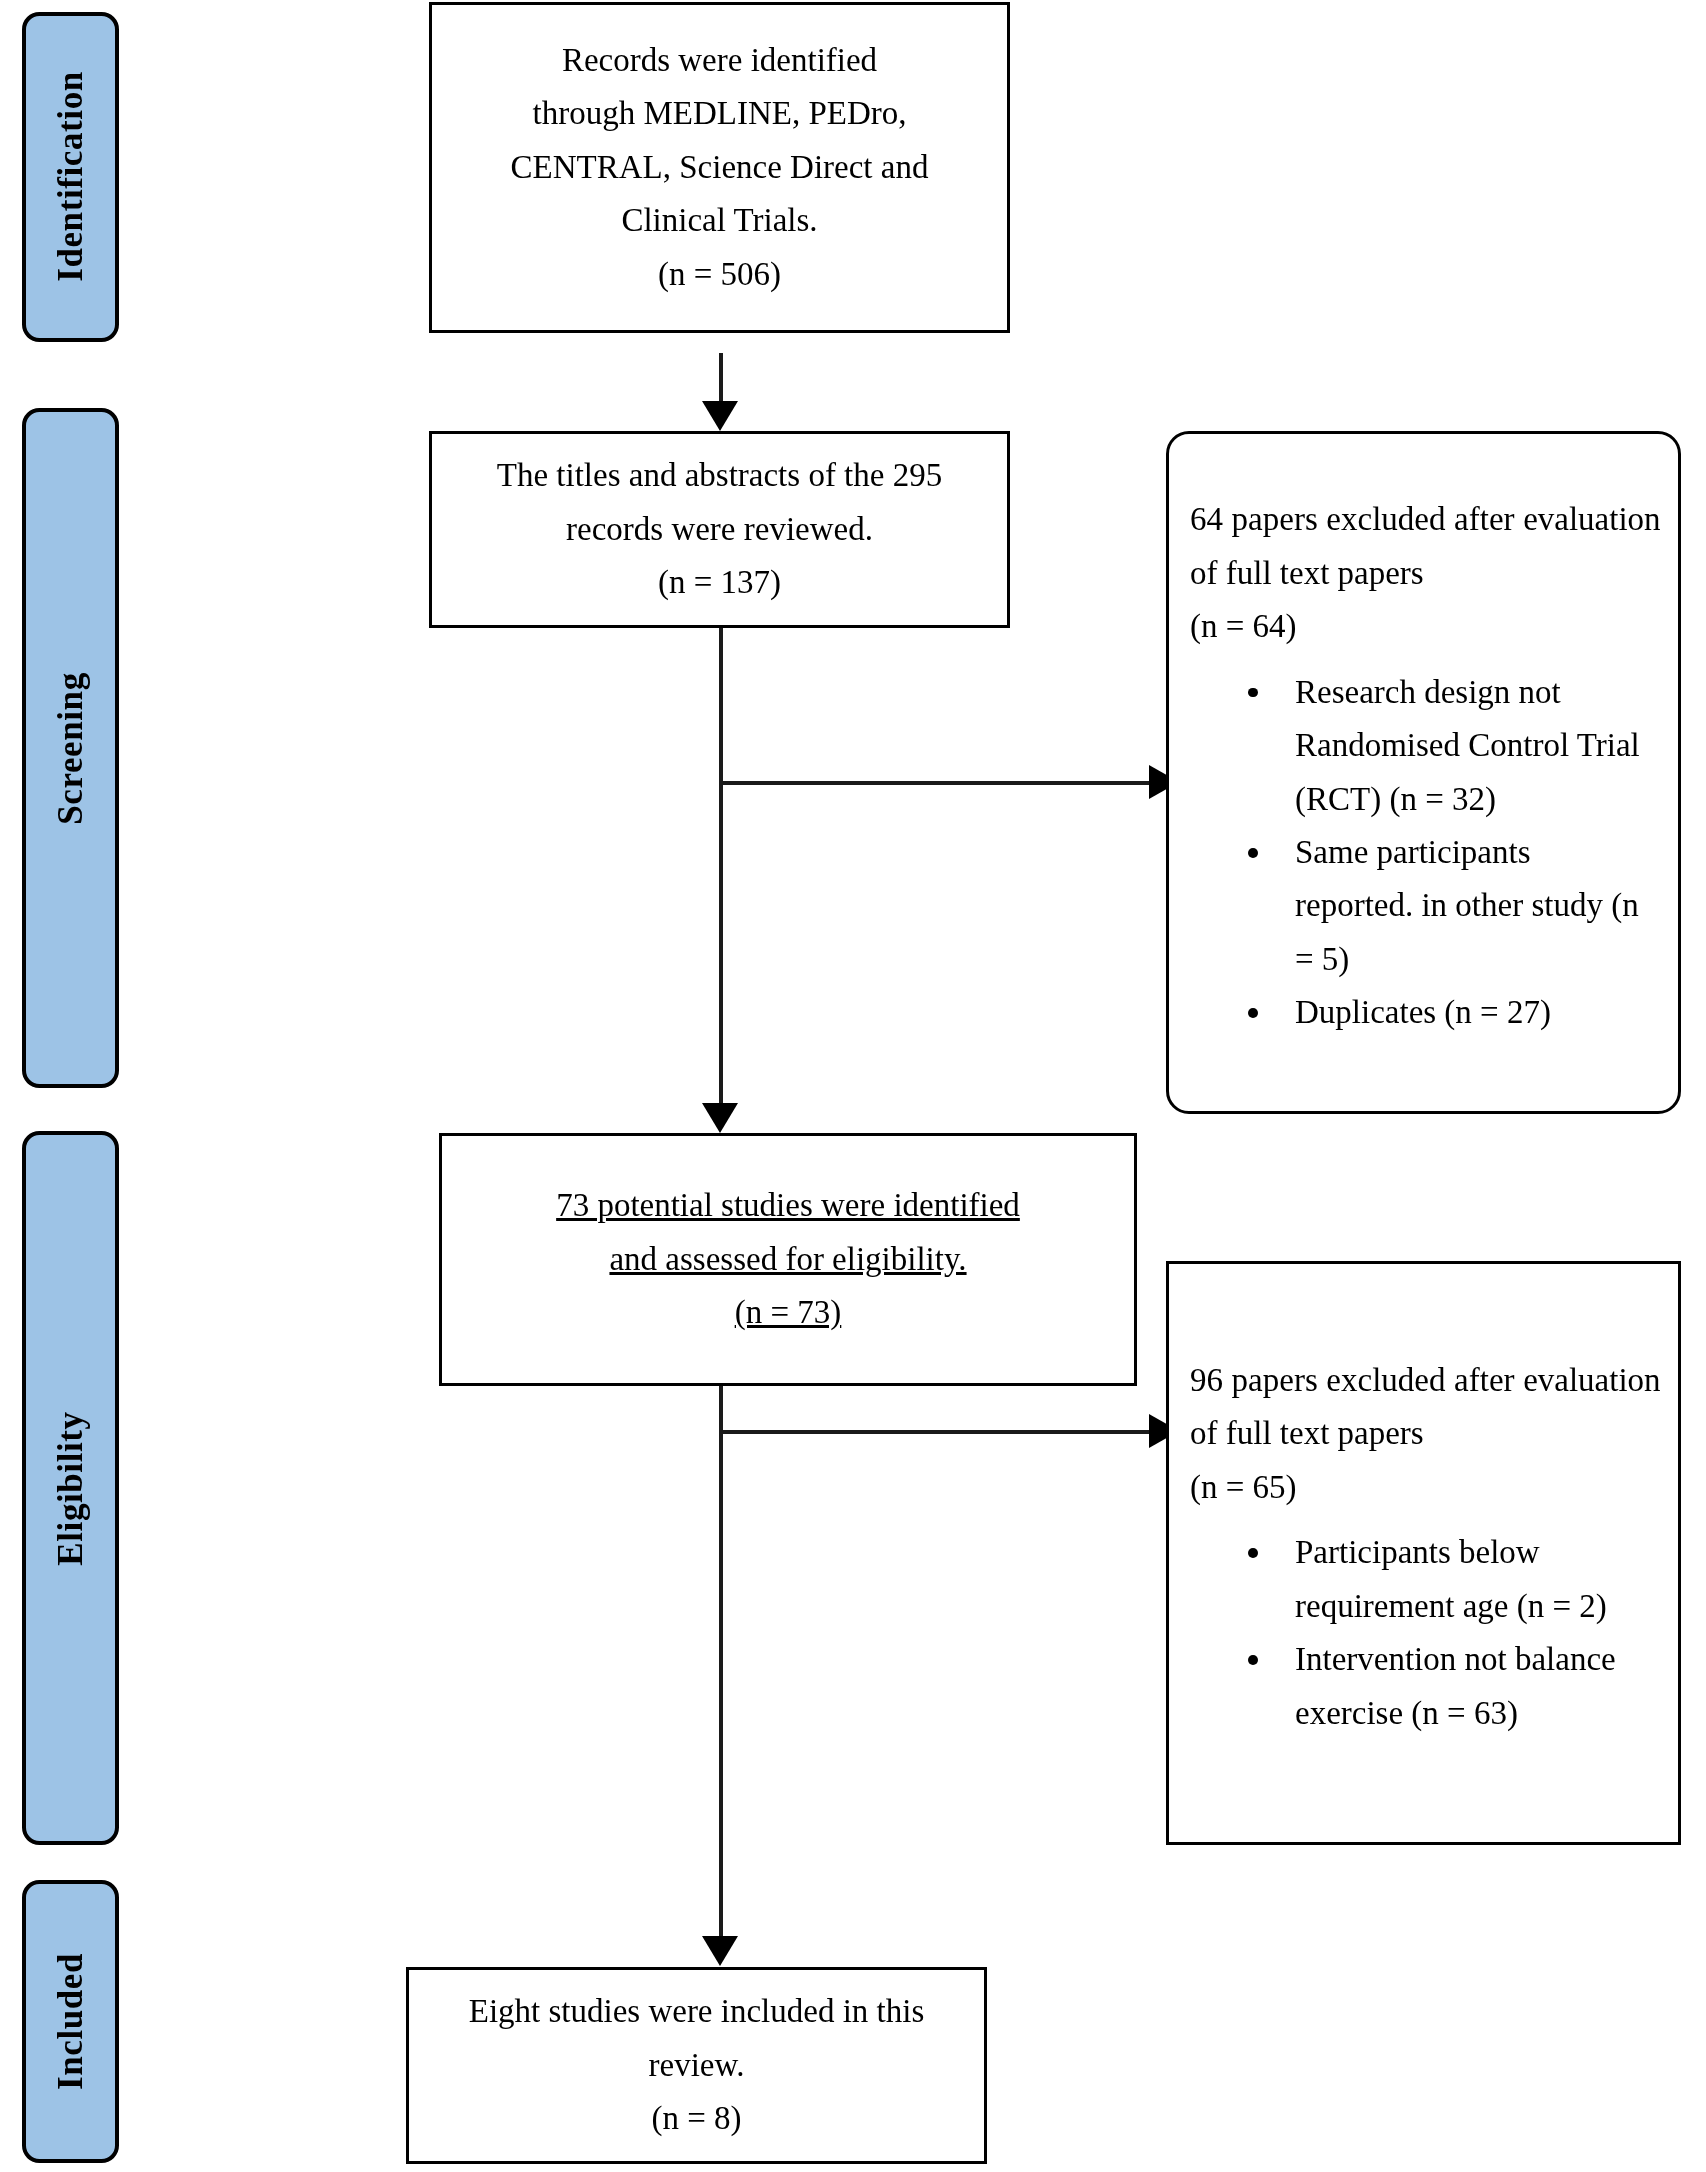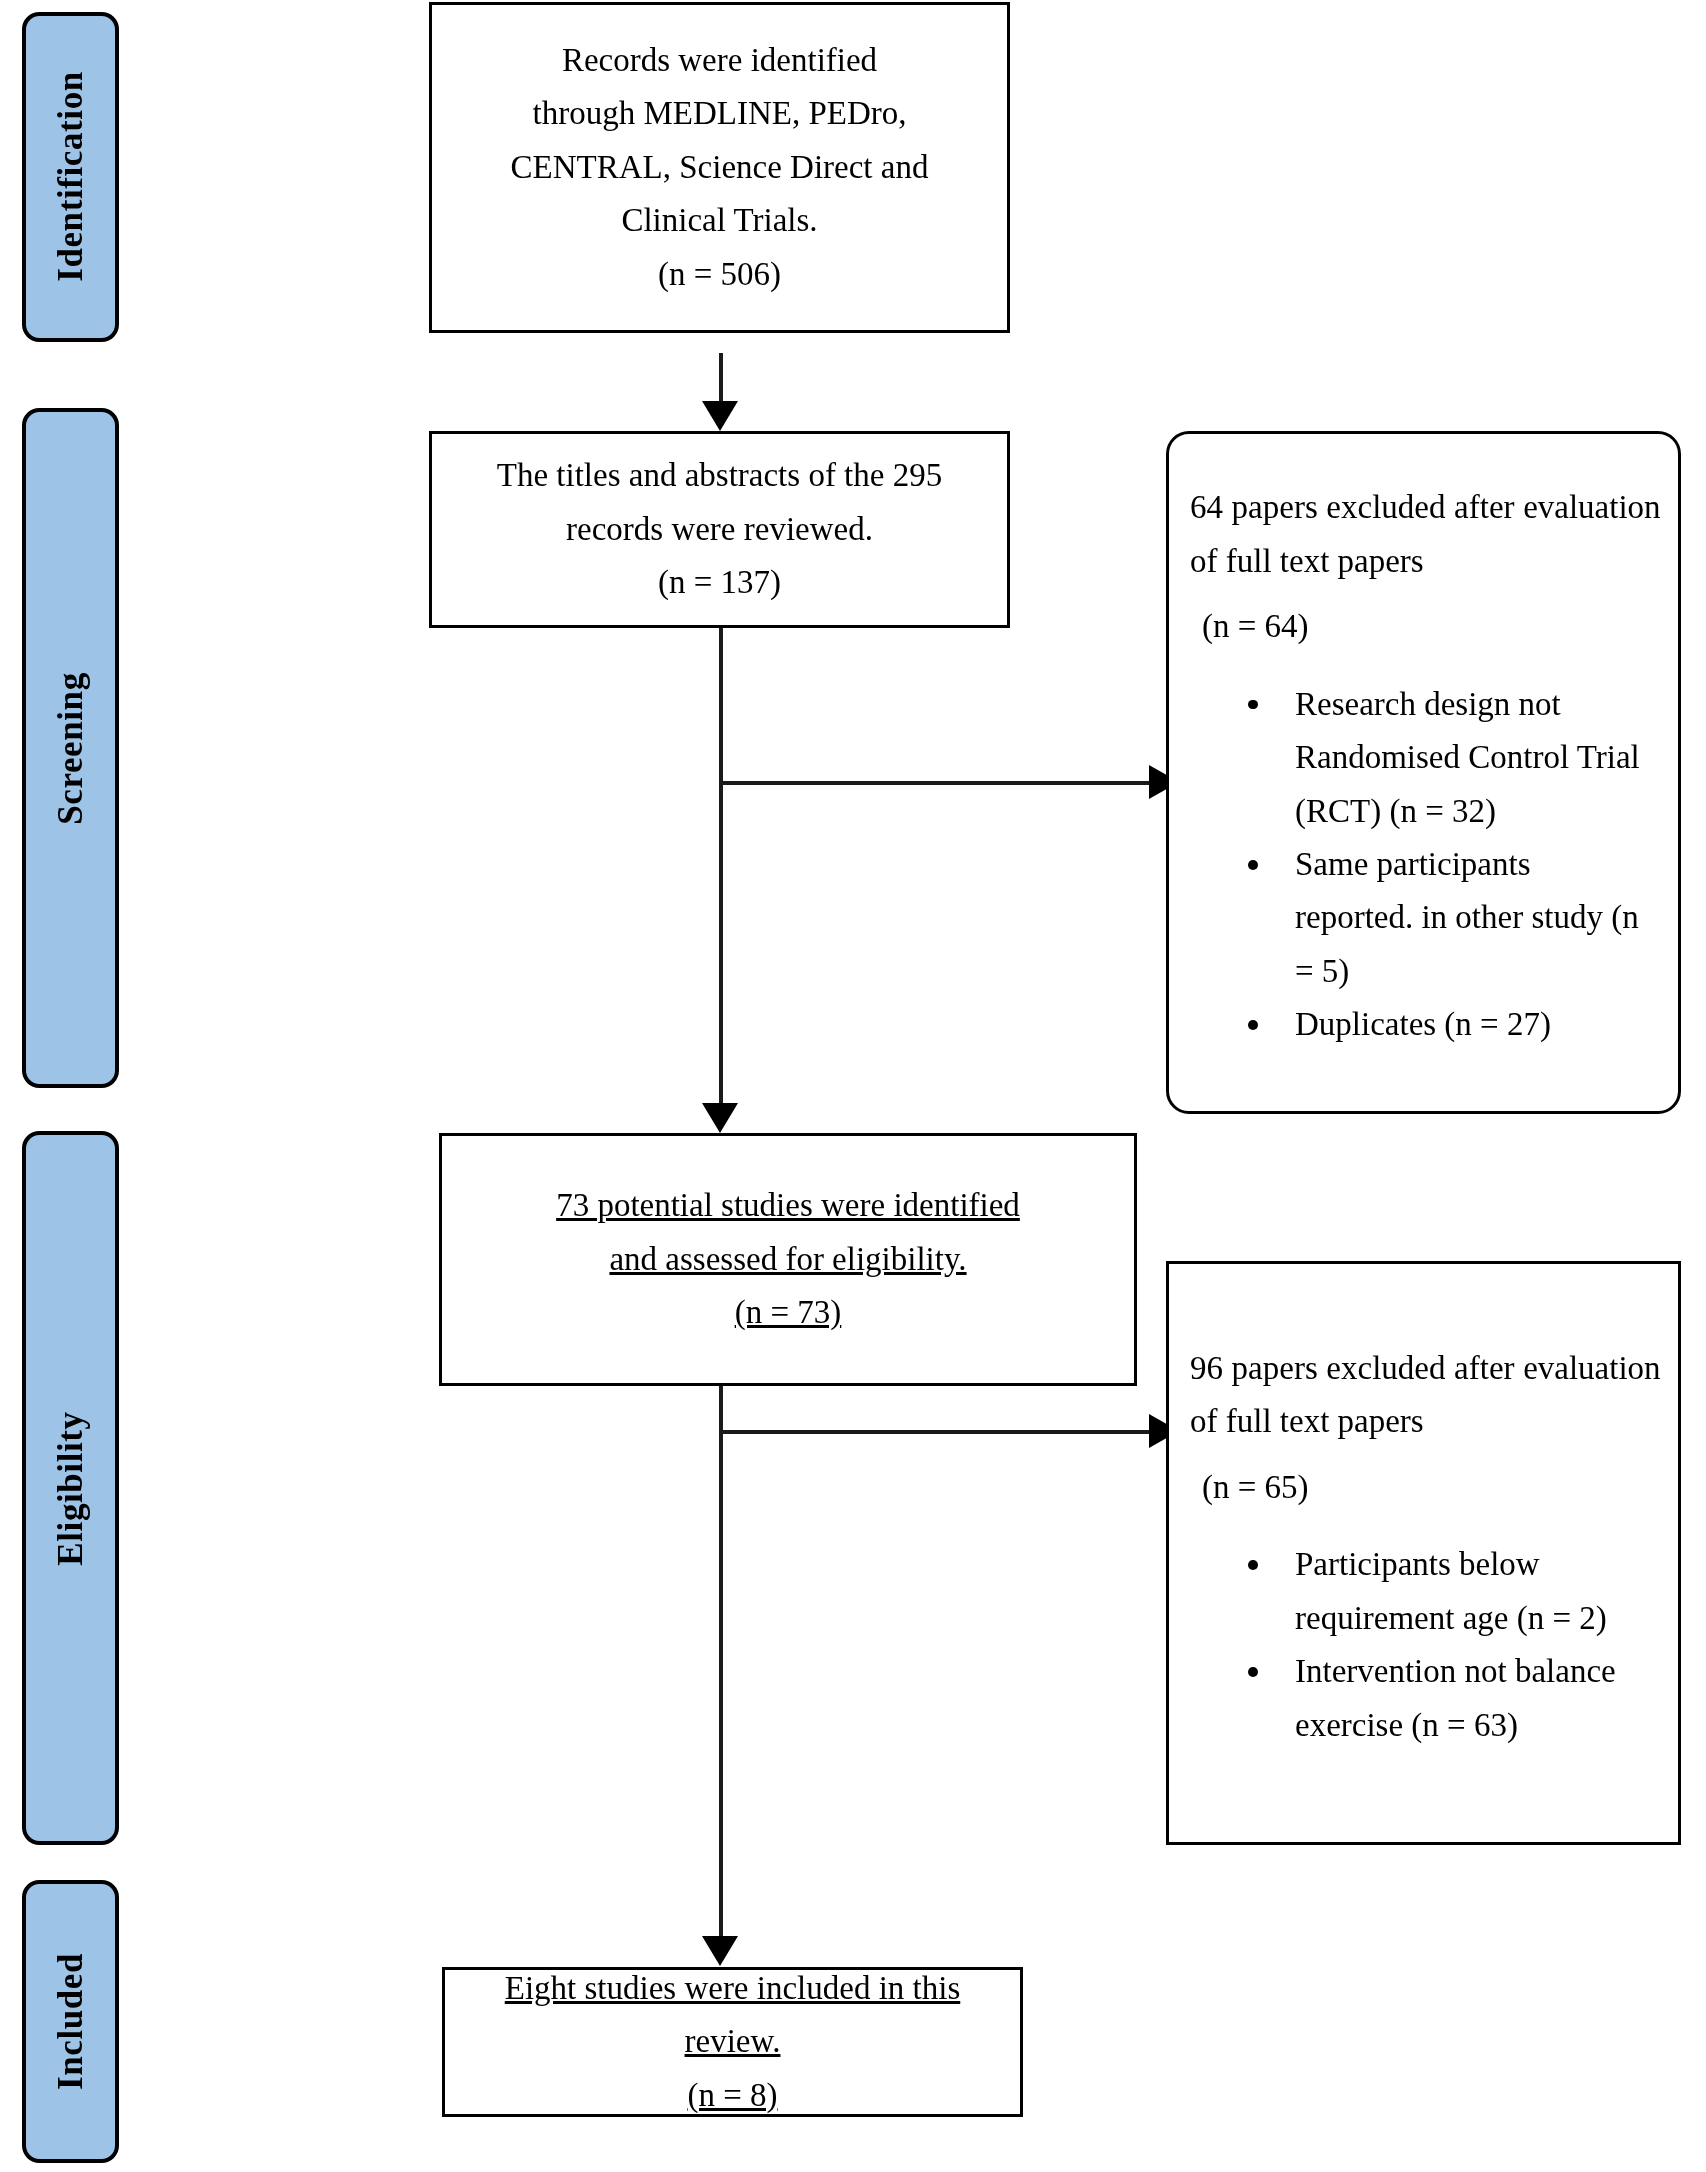--- a/index.html
+++ b/index.html
@@ -77,21 +77,21 @@
     font-size: 33px;
     line-height: 1.62;
     text-align: justify;
     text-align-last: left;
     margin: 0;
     hyphens: none;
   }
   .excl-box .excl-count {
     font-size: 33px;
     line-height: 1.62;
-    margin: 12px;
+    margin: 0;
   }
   .excl-box ul.excl-list {
     margin: 12px;
     padding: 0 0 0 93px;
     list-style: none;
   }
   .excl-box ul.excl-list li {
     position: relative;
     font-size: 33px;
     line-height: 1.62;
@@ -185,21 +185,21 @@
     <div class="line">records were reviewed.</div>
     <div class="line">(n = 137)</div>
   </div>
 
   <div class="flow-box centered" style="left:439px; top:1133px; width:698px; height:253px;text-decoration:underline;">
     <div class="line">73 potential studies were identified</div>
     <div class="line">and assessed for eligibility.</div>
     <div class="line">(n = 73)</div>
   </div>
 
-  <div class="flow-box centered" style="left:442px; top:1967px; width:581px; height:150px;text-decoration:underline;">
+  <div class="flow-box centered" style="left:406px; top:1967px; width:581px; height:197px;">
     <div class="line">Eight studies were included in this</div>
     <div class="line">review.</div>
     <div class="line">(n = 8)</div>
   </div>
 
   <div class="excl-box" style="left:1166px; top:431px; width:515px; height:683px;border-radius:23px;">
     <p class="excl-para">64 papers excluded after evaluation of full text papers</p>
     <p class="excl-count">(n = 64)</p>
     <ul class="excl-list">
       <li>

